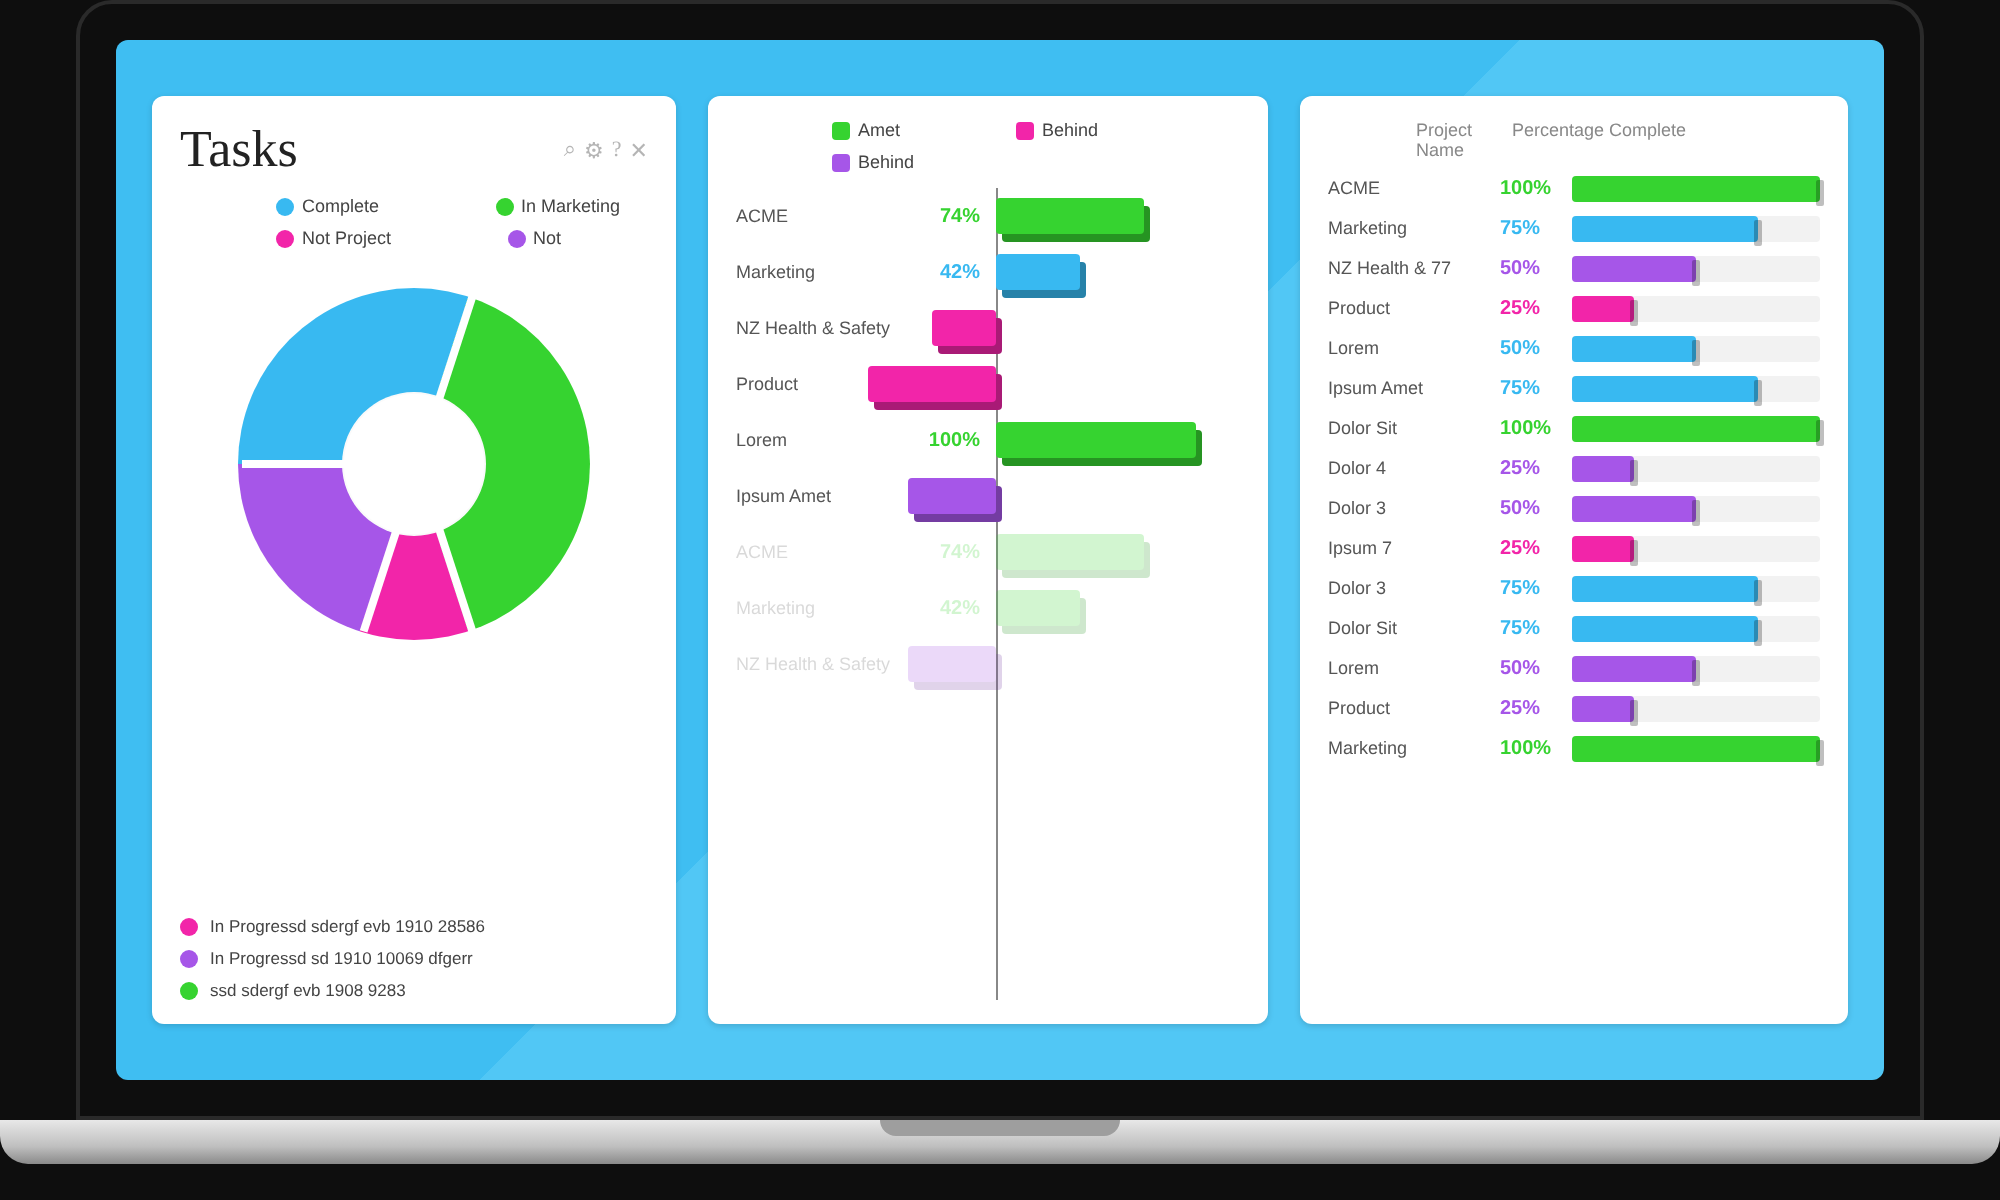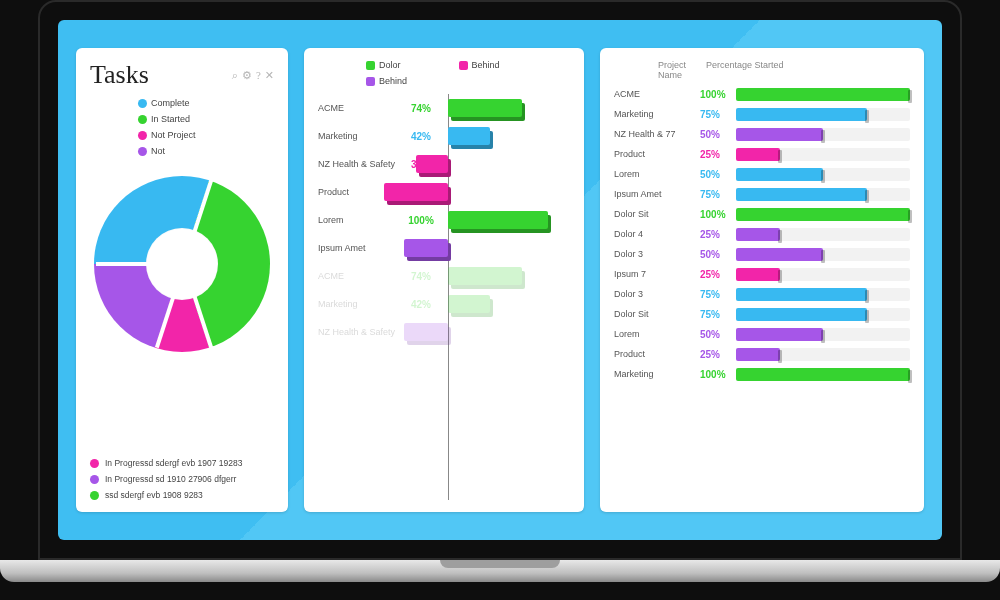--- a/index.html
+++ b/index.html
@@ -53,21 +53,21 @@
   }
   .card {
     background: #fff;
     border-radius: 6px;
     padding: 12px 14px;
     display: flex;
     flex-direction: column;
     box-shadow: 0 1px 3px rgba(0,0,0,0.15);
     overflow: hidden;
   }
-  .card.tasks { width: 212px; justify-content: center; }
+  .card.tasks { width: 262px; justify-content: center; }
   .card.time  { width: 280px; }
   .card.progress { flex: 1; }
   .card-title {
     font-family: Georgia, "Times New Roman", serif;
     font-size: 26px;
     color: #222;
     margin-bottom: 8px;
     display: flex;
     align-items: center;
     justify-content: space-between;
@@ -139,21 +139,21 @@
   .trow {
     display:flex;
     align-items:center;
     height:28px;
     position:relative;
     font-size:9px;
   }
   .trow .lbl { width: 84px; color:#555; font-size:9px; }
   .trow .val {
     width: 42px;
-    text-align:center;
+    text-align:right;
     padding-right:4px;
     font-weight:700;
     font-size:10px;
   }
   .tbar {
     height: 18px;
     border-radius: 2px;
     position:absolute;
     top: 5px;
   }
@@ -218,21 +218,21 @@
           <span>✕</span>
         </span>
       </div>
       <div class="legend" id="tasks-legend">
           <span class="legend-item">
             <span class="swatch" style="background:#38b9f1"></span>
             <span>Complete</span>
           </span>
           <span class="legend-item">
             <span class="swatch" style="background:#36d330"></span>
-            <span>In Started</span>
+            <span>In Marketing</span>
           </span>
           <span class="legend-item">
             <span class="swatch" style="background:#f225a9"></span>
             <span>Not Project</span>
           </span>
           <span class="legend-item">
             <span class="swatch" style="background:#a656e8"></span>
             <span>Not</span>
           </span>
         </div>
@@ -241,38 +241,38 @@
           <div class="hole"></div>
         <div class="crack" style="transform: rotate(-90deg);"></div>
             <div class="crack" style="transform: rotate(18deg);"></div>
             <div class="crack" style="transform: rotate(162deg);"></div>
             <div class="crack" style="transform: rotate(198deg);"></div>
           </div>
       </div>
       <div class="bullets" id="tasks-bullets">
           <div class="row">
             <span class="swatch" style="background:#f225a9"></span>
-            <span>In Progressd sdergf evb 1907  19283</span>
+            <span>In Progressd sdergf evb 1910  28586</span>
           </div>
           <div class="row">
             <span class="swatch" style="background:#a656e8"></span>
-            <span>In Progressd sd 1910  27906 dfgerr</span>
+            <span>In Progressd sd 1910  10069 dfgerr</span>
           </div>
           <div class="row">
             <span class="swatch" style="background:#36d330"></span>
             <span>ssd sdergf evb 1908 9283</span>
           </div>
         </div>
     </div>
 
     <div class="card time">
       <div class="legend" id="time-legend">
           <span class="legend-item">
             <span class="swatch sq" style="background:#36d330"></span>
-            <span>Dolor</span>
+            <span>Amet</span>
           </span>
           <span class="legend-item">
             <span class="swatch sq" style="background:#f225a9"></span>
             <span>Behind</span>
           </span>
           <span class="legend-item">
             <span class="swatch sq" style="background:#a656e8"></span>
             <span>Behind</span>
           </span>
         </div>
@@ -331,21 +331,21 @@
             <div class="val" style="color: rgb(166, 86, 232);">44%</div>
             <div class="tbar shadow" style="background: rgb(166, 86, 232); width: 44px; left: 89px;"></div>
             <div class="tbar" style="background: rgb(166, 86, 232); width: 44px; left: 86px;"></div>
           </div>
         </div>
     </div>
 
     <div class="card progress">
       <div class="phead">
         <span class="c1">Project Name</span>
-        <span>Percentage Started</span>
+        <span>Percentage Complete</span>
       </div>
       <div id="progress-body">
           <div class="prow">
             <span class="name">ACME</span>
             <span class="pct" style="color:#36d330">100%</span>
             <span class="track">
               <span class="fill" style="width:100%;background:#36d330"></span>
             </span>
           </div>
           <div class="prow">

